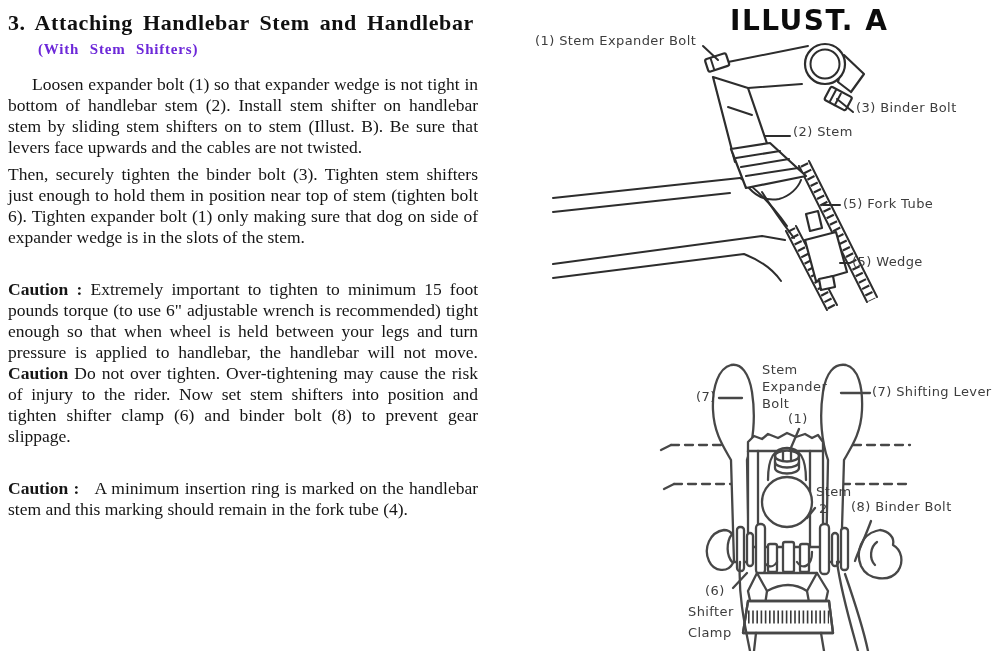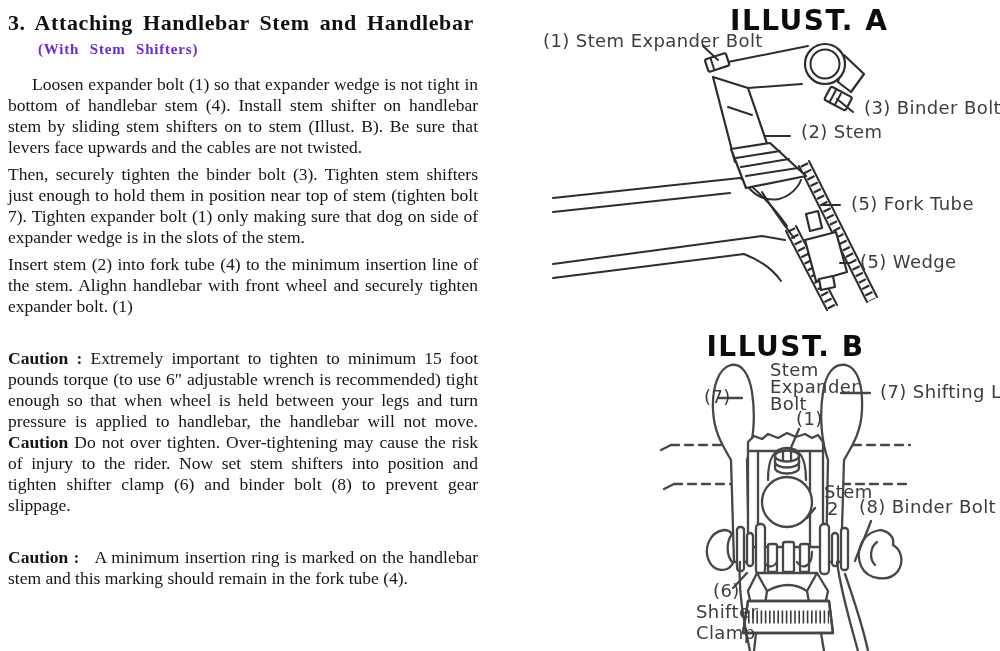--- a/index.html
+++ b/index.html
@@ -29,41 +29,40 @@
   .para b{font-weight:700;}
 
   
   .right-col{position:absolute;left:500px;top:0;width:500px;height:651px;}
   .illust-title{
     position:absolute;font-family:"DejaVu Sans", sans-serif;font-weight:800;
     font-size:28px;letter-spacing:1.5px;color:#0c0c0c;text-align:center;white-space:nowrap;
   }
   .lbl{
     position:absolute;font-family:"DejaVu Sans", sans-serif;
-    font-size:18px;letter-spacing:.4px;line-height:16px;
-    color:#3d3d3d;white-space:nowrap;margin-left:8px;
+    font-size:13px;letter-spacing:.4px;line-height:16px;
+    color:#3d3d3d;white-space:nowrap;
   }
   svg{position:absolute;left:0;display:block;}
   .ln{fill:none;stroke:#2d2d2d;stroke-width:2;stroke-linecap:round;stroke-linejoin:round;}
   .wh{fill:#ffffff;stroke:#2d2d2d;stroke-width:2.2;stroke-linejoin:round;}
   .lnb{fill:none;stroke:#474747;stroke-width:2.3;stroke-linecap:round;stroke-linejoin:round;}
   .whb{fill:#ffffff;stroke:#474747;stroke-width:2.3;stroke-linejoin:round;}
 </style>
 </head>
 <body>
 
 <div class="page">
 
   <div class="left-col">
     <h1 class="heading">3. Attaching Handlebar Stem and Handlebar</h1>
     <h2 class="subheading">(With Stem Shifters)</h2>
     <div class="paras">
-        <p class="para indent"><span>Loosen expander bolt (1) so that expander wedge is not tight in bottom of handlebar stem (4). Install stem shifter on handlebar stem by sliding stem shifters on to stem (Illust. B). Be sure that levers face upwards and the cables are not twisted.</span></p>
-        <p class="para"><span>Then, securely tighten the binder bolt (3). Tighten stem shifters just enough to hold them in position near top of stem (tighten bolt 7). Tighten expander bolt (1) only making sure that dog on side of expander wedge is in the slots of the stem.</span></p>
-        <p class="para"><span>Insert stem (2) into fork tube (4) to the minimum insertion line of the stem. Alighn handlebar with front wheel and securely tighten expander bolt. (1)</span></p>
+        <p class="para indent"><span>Loosen expander bolt (1) so that expander wedge is not tight in bottom of handlebar stem (2). Install stem shifter on handlebar stem by sliding stem shifters on to stem (Illust. B). Be sure that levers face upwards and the cables are not twisted.</span></p>
+        <p class="para"><span>Then, securely tighten the binder bolt (3). Tighten stem shifters just enough to hold them in position near top of stem (tighten bolt 6). Tighten expander bolt (1) only making sure that dog on side of expander wedge is in the slots of the stem.</span></p>
         <p class="para gap"><b>Caution : </b><span>Extremely important to tighten to minimum 15 foot pounds torque (to use 6" adjustable wrench is recommended) tight enough so that when wheel is held between your legs and turn pressure is applied to handlebar, the handlebar will not move. </span><b>Caution</b><span> Do not over tighten. Over-tightening may cause the risk of injury to the rider. Now set stem shifters into position and tighten shifter clamp (6) and binder bolt (8) to prevent gear slippage.</span></p>
         <p class="para gap"><b>Caution :</b><span>&nbsp;&nbsp; A minimum insertion ring is marked on the handlebar stem and this marking should remain in the fork tube (4).</span></p>
       </div>
   </div>
 
   <div class="right-col">
 
     <div class="illust-title" style="left:230px;top:4px;width:150px;">ILLUST. A</div>
 
     <svg width="500" height="332" viewBox="0 0 500 332" style="top:0;">
@@ -121,21 +120,20 @@
         <path class="ln" d="M349,263 L340,263"></path>
       </g>
     </svg>
 
     <div class="lbl" style="left:35px;top:33px;">(1) Stem Expander Bolt</div>
     <div class="lbl" style="left:356px;top:100px;">(3) Binder Bolt</div>
     <div class="lbl" style="left:293px;top:124px;">(2) Stem</div>
     <div class="lbl" style="left:343px;top:196px;">(5) Fork Tube</div>
     <div class="lbl" style="left:352px;top:254px;">(5) Wedge</div>
 
-    <div class="illust-title" style="left:198px;top:330px;width:175px;">ILLUST. B</div>
 
     <svg width="500" height="321" viewBox="0 0 500 321" style="top:330px;">
       <g>
         <path class="lnb" d="M161,120 l10,-5"></path>
         <path class="lnb" stroke-dasharray="8,6" d="M171,115 H410"></path>
         <path class="lnb" d="M164,159 l10,-5"></path>
         <path class="lnb" stroke-dasharray="8,6" d="M174,154 H410"></path>
       </g>
       <g>
         <path class="whb" d="M231,35 C219,38 212,56 213,80 C214,103 223,116 231,130 L234,232 L249,232 L247,130 C253,113 256,88 252,62 C249,43 241,33 231,35 Z"></path>

